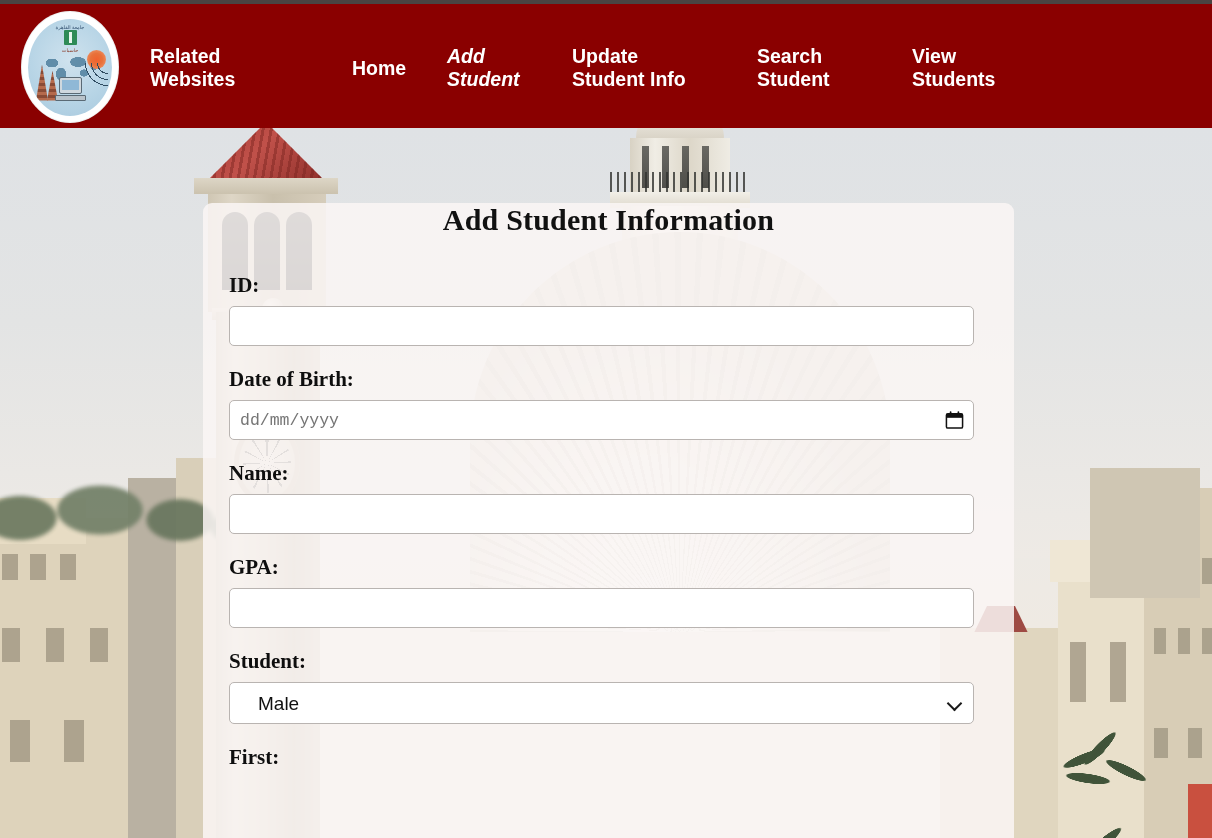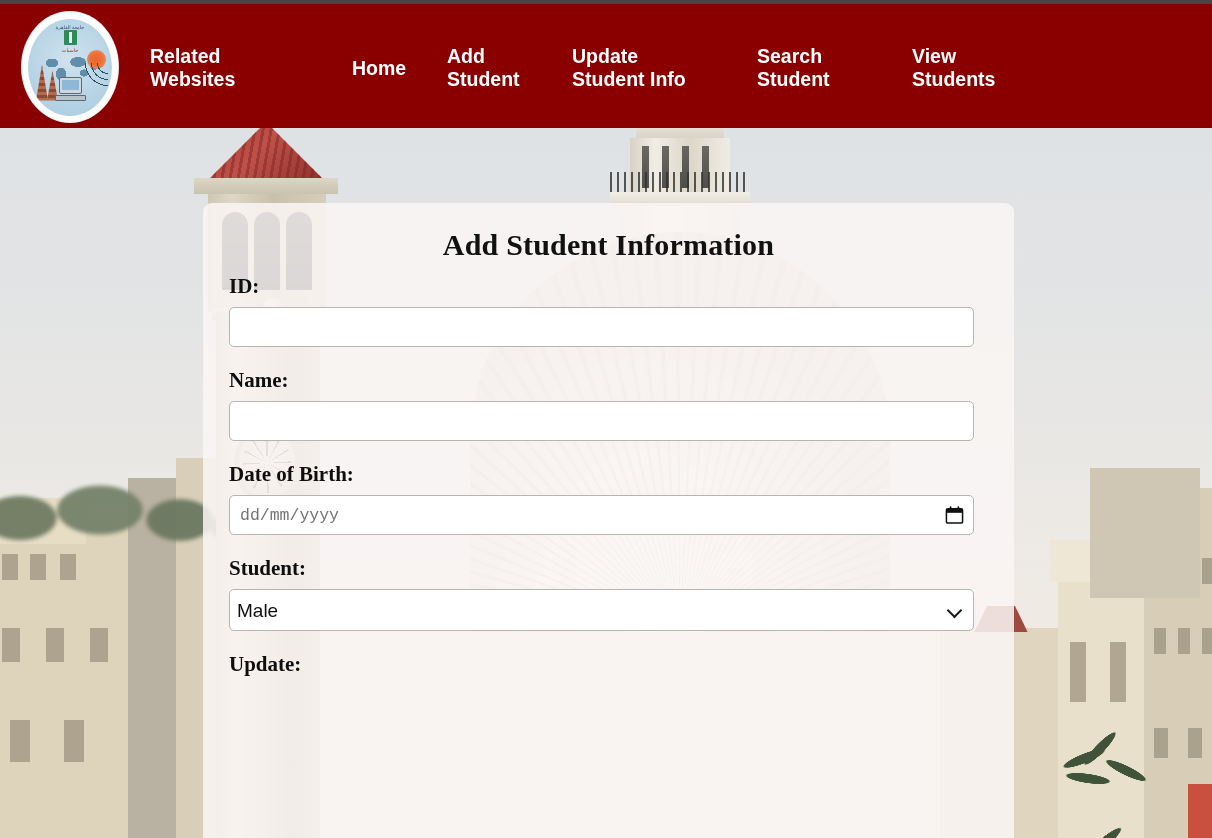--- a/index.html
+++ b/index.html
@@ -256,45 +256,45 @@
     color:#ffffff;
     font-weight:bold;
     font-size:19.5px;
     line-height:23px;
     text-decoration:none;
     white-space:pre-line;
     cursor:pointer;
   }
   .navitem:nth-child(1){ width:176px; }
   .navitem:nth-child(2){ width:95px;margin-left:26px; }
-  .navitem:nth-child(3){ width:125px; }
+  .navitem:nth-child(3){ width:125px;font-style:italic; }
   .navitem:nth-child(4){ width:185px; }
   .navitem:nth-child(5){ width:155px; }
   .navitem:nth-child(6){ width:215px; }
   .navitem:nth-child(7){ width:120px; }
 
   
   .card {
     position:absolute; left:203px; top:203px;
     width:811px; height:640px;
     background: rgba(250,246,244,0.86);
     border-radius: 9px 9px 0 0;
     padding: 0 26px;
   }
   .card-title {
-    margin:0; padding-top:25px;
+    margin:0; 
     text-align:center;
     font-family:"Liberation Serif", serif;
     font-weight:bold;
     font-size:30px;
     color:#111111;
     letter-spacing:.2px;
   }
   .field { margin-top:21px; }
-  .field:first-of-type { margin-top:12px; }
+  .field:first-of-type { margin-top:36px; }
   .field-label {
     display:block;
     font-family:"Liberation Serif", serif;
     font-weight:bold;
     font-size:21px;
     color:#0e0e0e;
     margin:0 0 8px 0;
   }
   .field-input, .field-select {
     display:block;
@@ -317,21 +317,21 @@
   .date-wrap { position:relative; width:745px; }
   .cal-icon {
     position:absolute; right:10px; top:10px;
     width:19px; height:20px;
     pointer-events:none;
   }
   .select-wrap { position:relative; width:745px; }
   .field-select {
     -webkit-appearance:none; appearance:none;
     font-size:19px;
-    padding-left:7px;
+    padding-left:28px;
     height:42px;
   }
   .chev {
     position:absolute; right:14px; top:16px;
     width:11px; height:11px;
     border-right:2px solid #1a1a1a;
     border-bottom:2px solid #1a1a1a;
     transform: rotate(45deg);
     pointer-events:none;
   }
@@ -464,44 +464,48 @@
   <section class="card">
 
     <h1 class="card-title">Add Student Information</h1>
 
     <div class="field">
       <label class="field-label">ID:</label>
       <input class="field-input" type="text" placeholder="" style="">
     </div>
 
     <div class="field">
-      <label class="field-label">Name:</label>
-      <input class="field-input" type="text" placeholder="" style="">
-    </div>
-
-    <div class="field">
       <label class="field-label">Date of Birth:</label>
       <div class="date-wrap">
         <input class="field-input date" type="text" placeholder="dd/mm/yyyy" style="">
         <svg class="cal-icon" viewBox="0 0 20 20">
           <rect x="1.5" y="3.5" width="17" height="15" rx="1.5" fill="#ffffff" stroke="#111" stroke-width="1.6"></rect>
           <rect x="1.5" y="3.5" width="17" height="4.2" fill="#111"></rect>
           <rect x="5" y="0.8" width="1.8" height="4" rx=".8" fill="#111"></rect>
           <rect x="13.2" y="0.8" width="1.8" height="4" rx=".8" fill="#111"></rect>
         </svg>
       </div>
     </div>
 
+    <div class="field">
+      <label class="field-label">Name:</label>
+      <input class="field-input" type="text" placeholder="" style="">
+    </div>
+
+    <div class="field">
+      <label class="field-label">GPA:</label>
+      <input class="field-input" type="text" placeholder="" style="">
+    </div>
 
     <div class="field">
       <label class="field-label">Student:</label>
       <div class="select-wrap">
         <select class="field-select"><option value="Male">Male</option><option value="Female">Female</option></select>
         <span class="chev"></span>
       </div>
     </div>
 
     <div class="field">
-      <label class="field-label">Update:</label>
+      <label class="field-label">First:</label>
     </div>
 
   </section>
 </div>
 
 </body></html>

